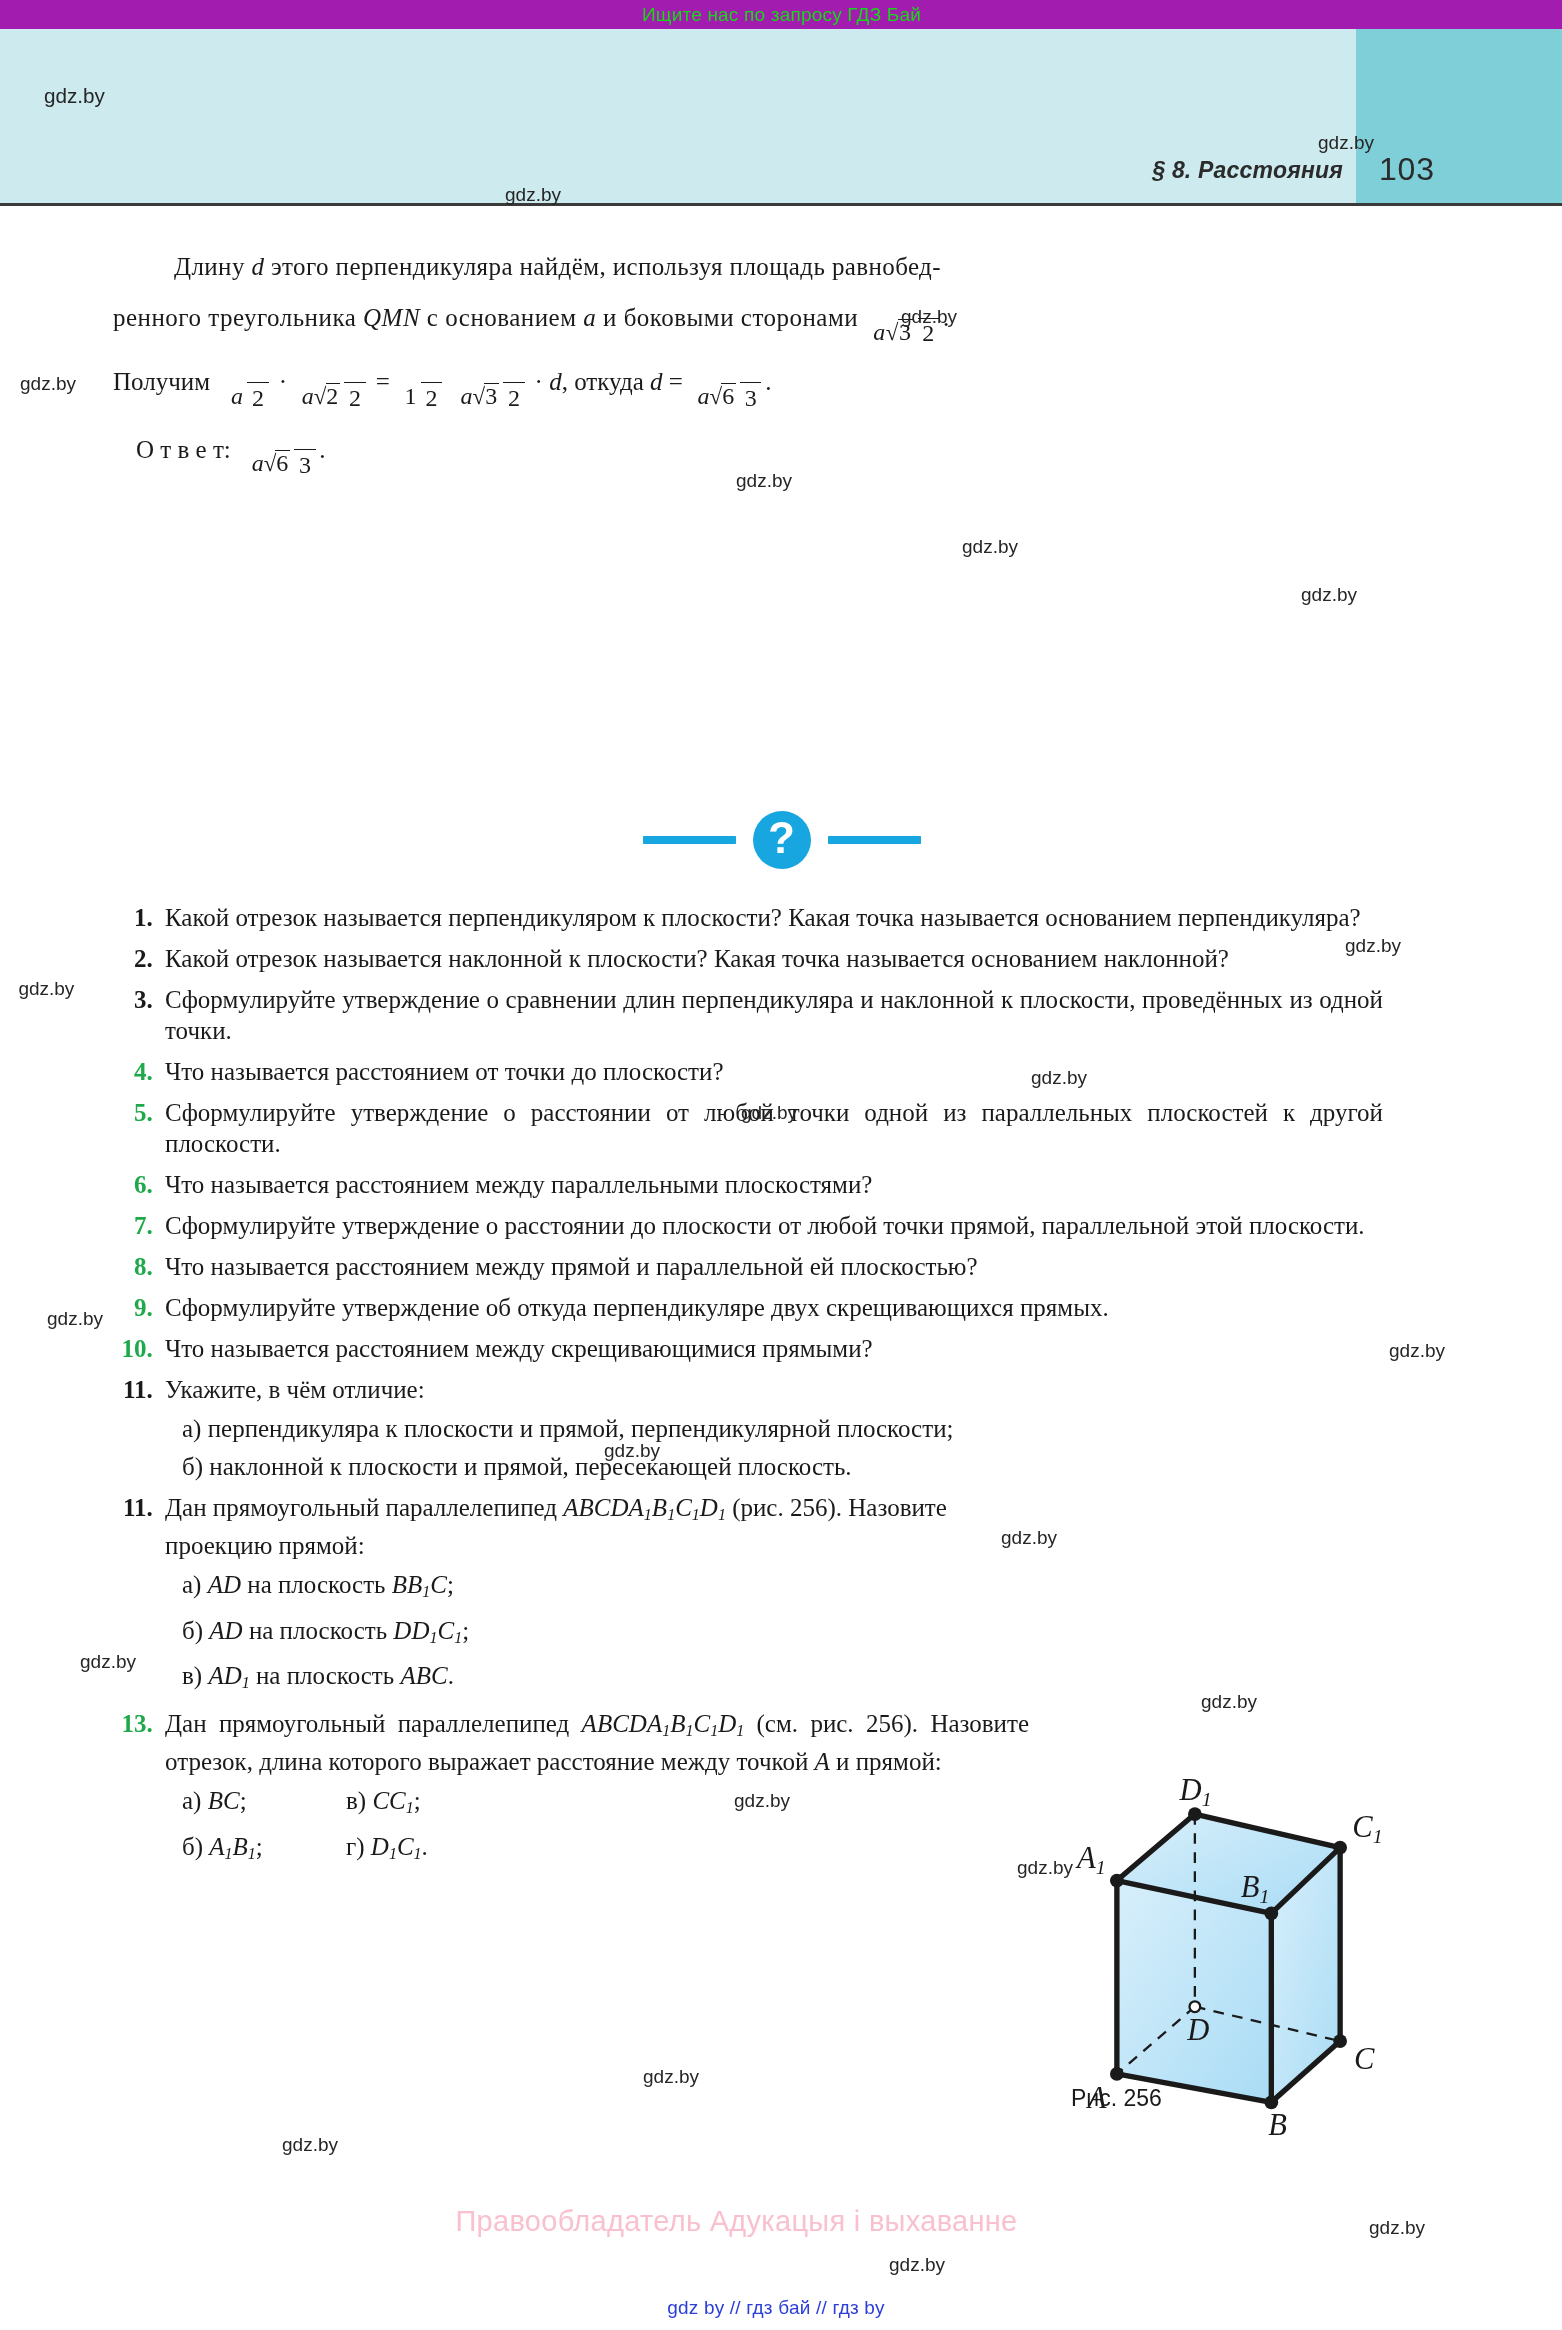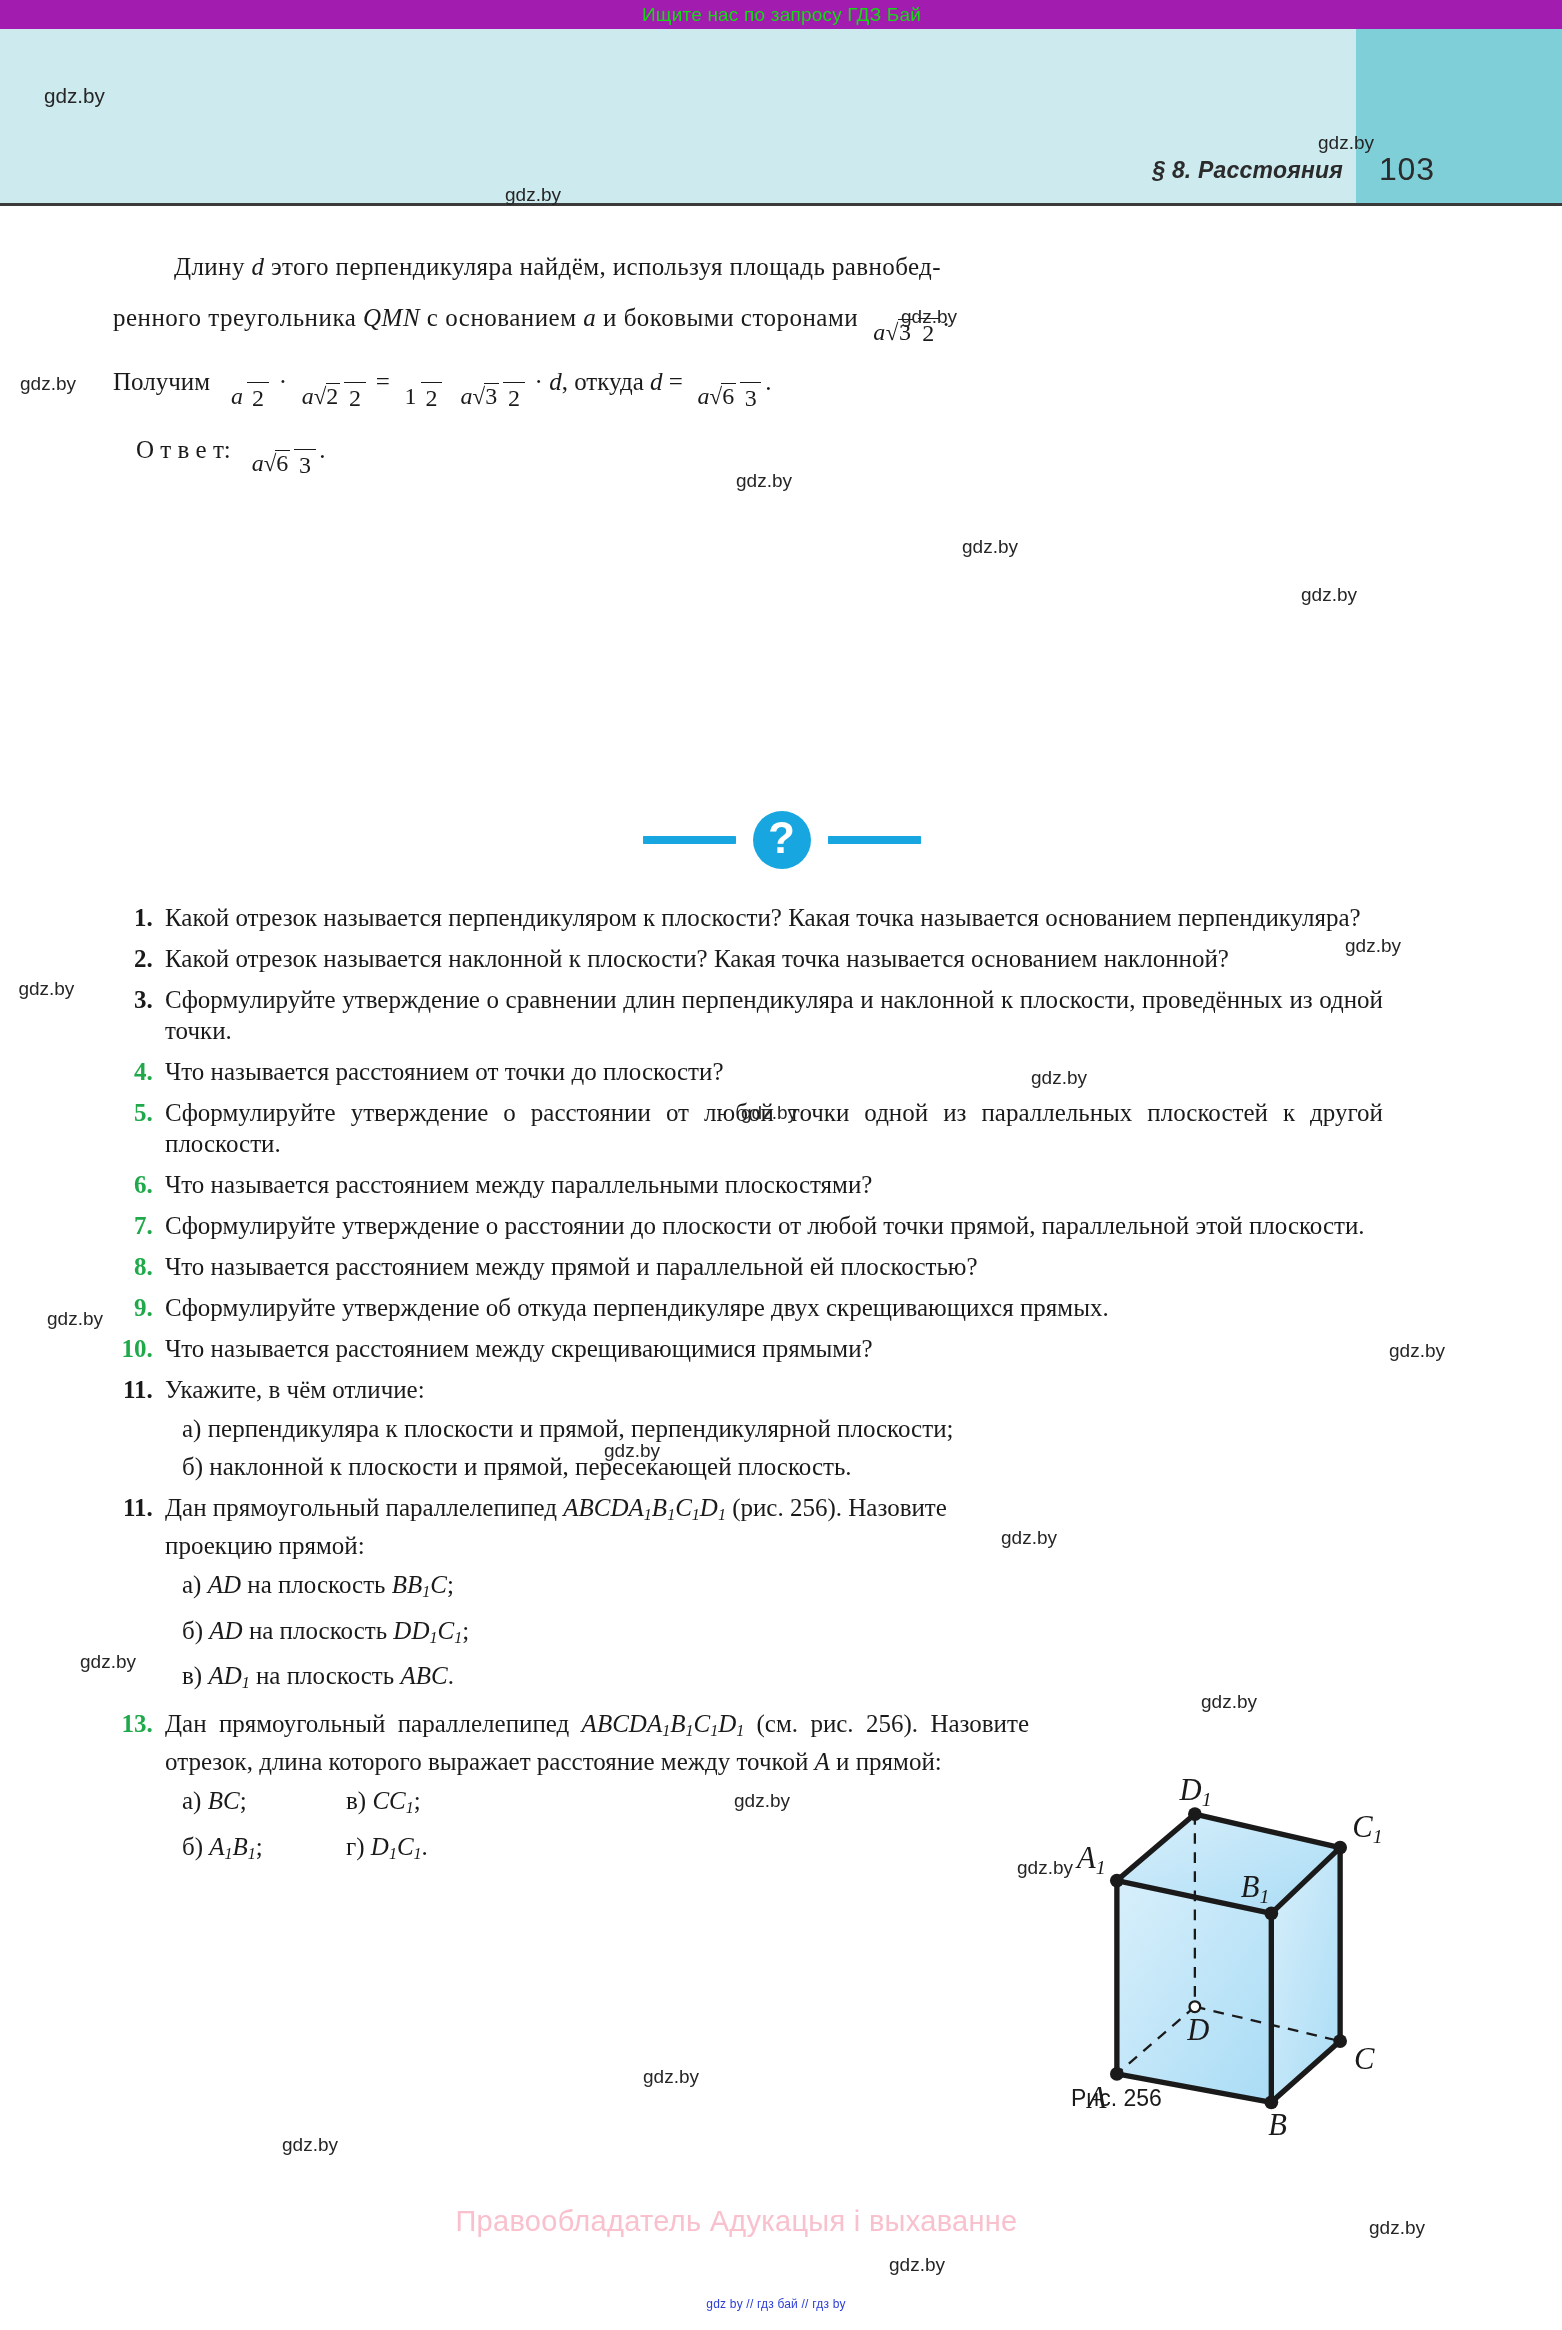--- a/index.html
+++ b/index.html
@@ -255,21 +255,21 @@
     color: #f9c0cd;
     letter-spacing: 0.3px;
   }
   .footer-links {
     position: absolute;
     top: 2297px;
     left: 0;
     width: 1552px;
     text-align: center;
     font-family: "Liberation Sans", sans-serif;
-    font-size: 12px;
+    font-size: 19px;
     color: #2b3ed8;
     letter-spacing: 0.2px;
   }
 
   
   .wm {
     position: absolute;
     font-family: "Liberation Sans", sans-serif;
     font-size: 19px;
     color: #262626;

